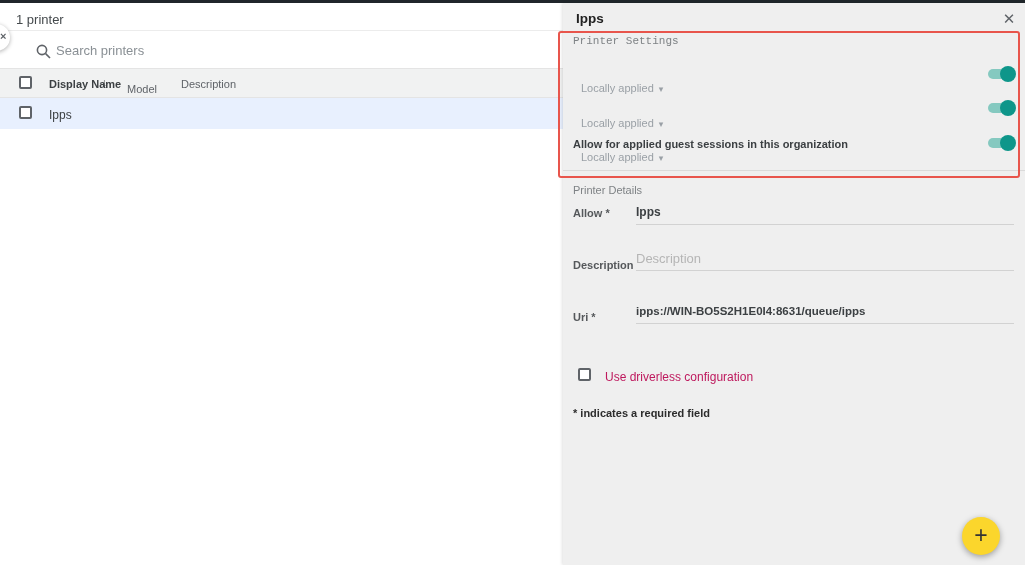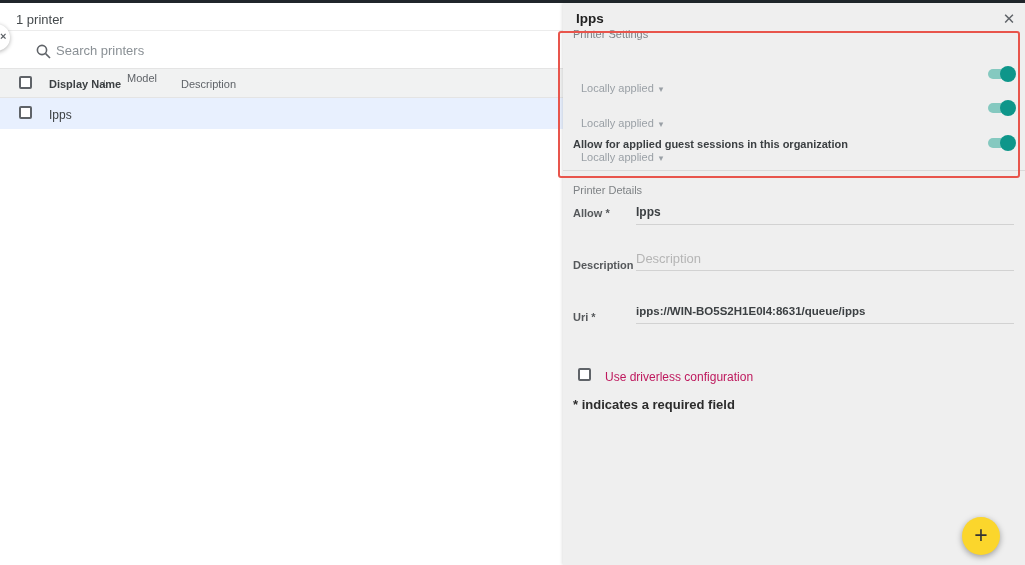--- a/index.html
+++ b/index.html
@@ -15,21 +15,21 @@
   .search-row{position:absolute;left:16px;top:28px;width:563px;height:37px;}
   .search-icon{position:absolute;left:20px;top:13px;width:15px;height:15px;}
   .search-input{position:absolute;left:38px;top:7px;width:500px;height:24px;border:none;outline:none;
                 background:transparent;font:13px "Liberation Sans","DejaVu Sans",sans-serif;color:#3c4043;}
   .search-input::placeholder{color:#8a9095;opacity:1;}
   .thead{position:absolute;left:0;top:65px;width:563px;height:30px;background:#f1f2f2;
          border-top:1px solid #e4e4e4;border-bottom:1px solid #e4e4e4;}
   .cb{position:absolute;width:13px;height:13px;border:2px solid #5f6368;border-radius:2px;background:#fff;}
   .th-name{position:absolute;left:49px;top:9px;font-size:11px;font-weight:700;color:#3c4043;}
   .sort-arrow{position:absolute;left:101px;top:7px;font-size:12px;color:#3c4043;}
-  .th-model{position:absolute;left:127px;top:3px;font-size:11px;color:#5f6368;}
+  .th-model{position:absolute;left:127px;top:14px;font-size:11px;color:#5f6368;}
   .th-desc{position:absolute;left:181px;top:9px;font-size:11px;color:#5f6368;}
   .trow{position:absolute;left:0;top:95px;width:563px;height:31px;background:#e8f0fe;}
   .td-name{position:absolute;left:49px;top:10px;font-size:12px;color:#3c4043;}
 
   
   .right-panel{position:absolute;left:563px;top:3px;width:462px;height:562px;background:#efefef;
                box-shadow:-1px 0 3px rgba(0,0,0,0.12);}
   .panel-title{position:absolute;left:13px;top:8px;font-size:13.5px;font-weight:700;color:#212121;}
   .close-btn{position:absolute;left:436px;top:6px;width:20px;height:20px;font-size:15px;color:#5f6368;
              text-align:center;line-height:20px;cursor:pointer;}
@@ -42,21 +42,21 @@
   .toggle .knob{position:absolute;right:-2px;top:-1px;width:16px;height:16px;border-radius:50%;background:#0e968a;}
   .panel-divider{position:absolute;left:0;top:167px;width:462px;height:1px;background:#dadada;}
   .fld-label{position:absolute;left:10px;font-size:11px;font-weight:700;color:#55585b;}
   .fld-input{position:absolute;left:73px;width:378px;border:none;border-bottom:1px solid #d2d2d2;outline:none;
              background:transparent;padding:0 0 4px 0;font-family:"Liberation Sans","DejaVu Sans",sans-serif;}
   .fld-name{top:200px;height:22px;font-size:12px;font-weight:700;color:#3c4043;}
   .fld-descr{top:247px;height:21px;font-size:13px;color:#3c4043;}
   .fld-descr::placeholder{color:#b5b5b5;opacity:1;}
   .fld-uri{top:300px;height:21px;font-size:11.5px;font-weight:700;color:#3c4043;}
   .drv-label{position:absolute;left:42px;top:367px;font-size:12px;color:#be185d;}
-  .req-note{position:absolute;left:10px;top:394px;font-size:13px;font-weight:700;color:#2c2c2c;}
+  .req-note{position:absolute;left:10px;top:404px;font-size:11px;font-weight:700;color:#2c2c2c;}
   .fab{position:absolute;left:399px;top:514px;width:38px;height:38px;border-radius:50%;background:#fbd62c;
        box-shadow:0 2px 6px rgba(0,0,0,0.35);text-align:center;line-height:37px;font-size:23px;color:#333;cursor:pointer;}
 
   
   .annotation-box{position:absolute;left:558px;top:31px;width:462px;height:147px;border:2px solid #e8554c;
                   border-radius:3px;pointer-events:none;z-index:5;}
   .chip{position:absolute;left:-17px;top:24px;width:27px;height:27px;border-radius:50%;background:#fff;
         box-shadow:0 1px 4px rgba(0,0,0,0.3);z-index:6;cursor:pointer;}
   .chip-x{position:absolute;left:17px;top:6px;font-size:11px;color:#5f6368;font-weight:700;}
 </style>
@@ -89,21 +89,21 @@
     <div class="trow">
       <span class="cb" style="left:19px;top:8px;"></span>
       <span class="td-name">Ipps</span>
     </div>
   </div>
 
   <div class="right-panel">
     <div class="panel-title">Ipps</div>
     <div class="close-btn">✕</div>
 
-    <div class="section-title" style="top:25px;">Printer Settings</div>
+    <div class="section-title" style="top:32px;font-family:Liberation Mono, monospace;">Printer Settings</div>
 
     <div class="tgl-policy" style="top:79px;"><span>Locally applied</span><span class="dd-arrow">▾</span></div>
     <div class="toggle" style="top:64px;">
       <span class="track"></span>
       <span class="knob"></span>
     </div>
 
     <div class="tgl-policy" style="top:114px;"><span>Locally applied</span><span class="dd-arrow">▾</span></div>
     <div class="toggle" style="top:98px;">
       <span class="track"></span>

